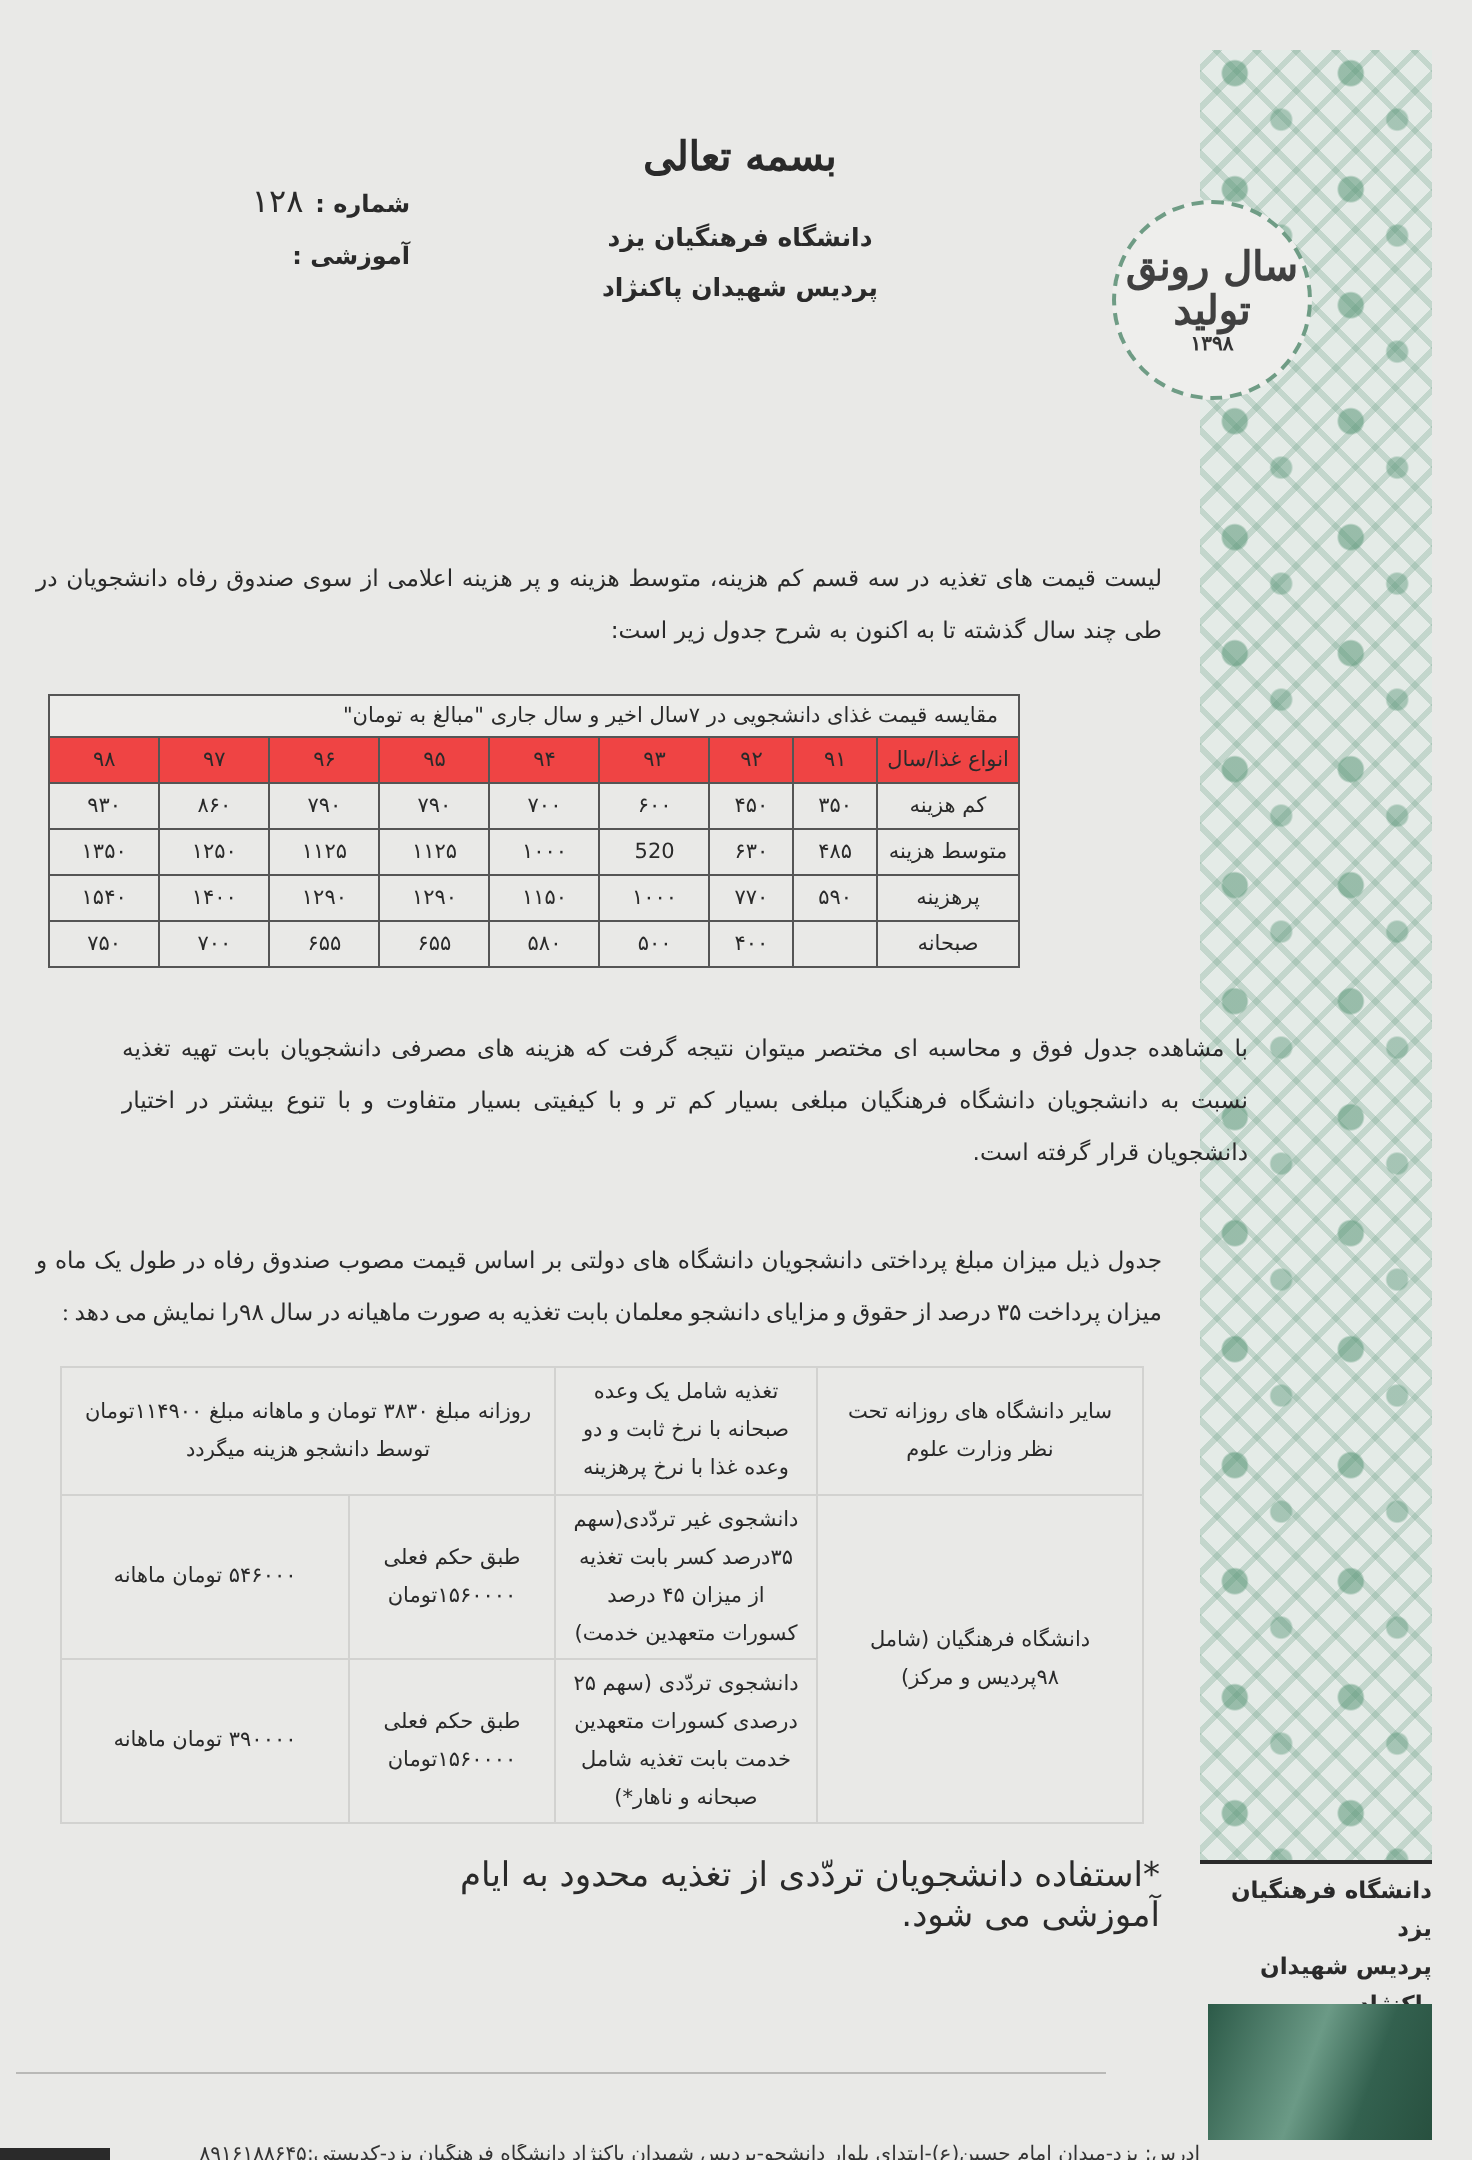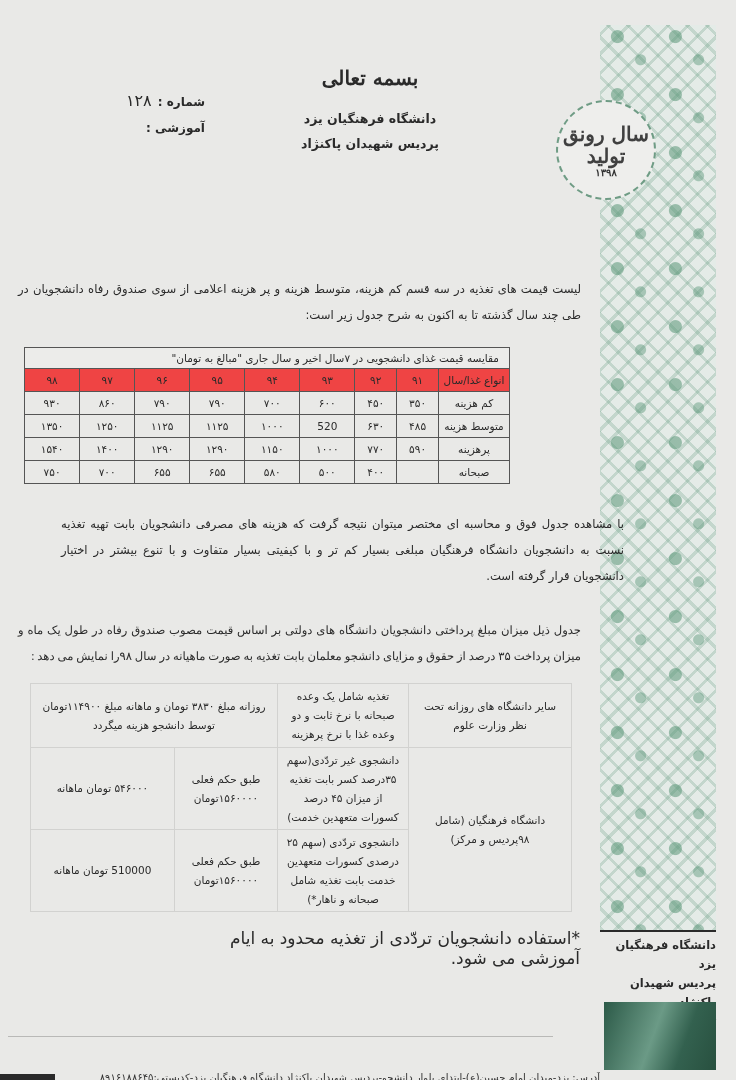--- a/index.html
+++ b/index.html
@@ -175,21 +175,21 @@
   </tr>
   <tr style="height:82px">
     <td rowspan="2">دانشگاه فرهنگیان (شامل ۹۸پردیس و مرکز)</td>
     <td>دانشجوی غیر تردّدی(سهم ۳۵درصد کسر بابت تغذیه از میزان ۴۵ درصد کسورات متعهدین خدمت)</td>
     <td style="width:90px">طبق حکم فعلی ۱۵۶۰۰۰۰تومان</td>
     <td>۵۴۶۰۰۰ تومان ماهانه</td>
   </tr>
   <tr style="height:82px">
     <td>دانشجوی تردّدی (سهم ۲۵ درصدی کسورات متعهدین خدمت بابت تغذیه شامل صبحانه و ناهار*)</td>
     <td>طبق حکم فعلی ۱۵۶۰۰۰۰تومان</td>
-    <td>510000 تومان ماهانه</td>
+    <td>۳۹۰۰۰۰ تومان ماهانه</td>
   </tr>
 </tbody>
   </table>
 
 <div class="abs note rtl">*استفاده دانشجویان تردّدی از تغذیه محدود به ایام آموزشی می شود.</div>
 
 <div class="abs brand rtl">
   <div>دانشگاه فرهنگیان یزد</div>
   <div>پردیس شهیدان پاکنژاد</div>
   <div class="url">www.pyazd.cfu.ac.ir</div>

